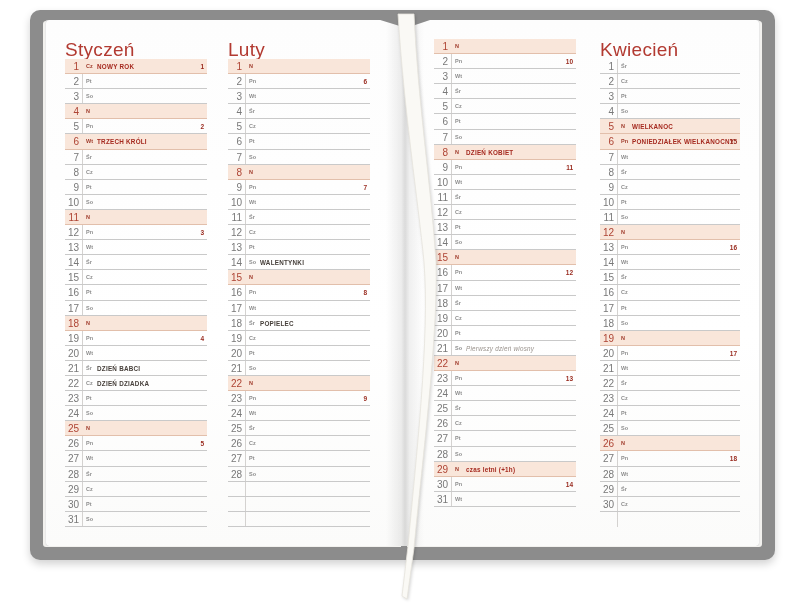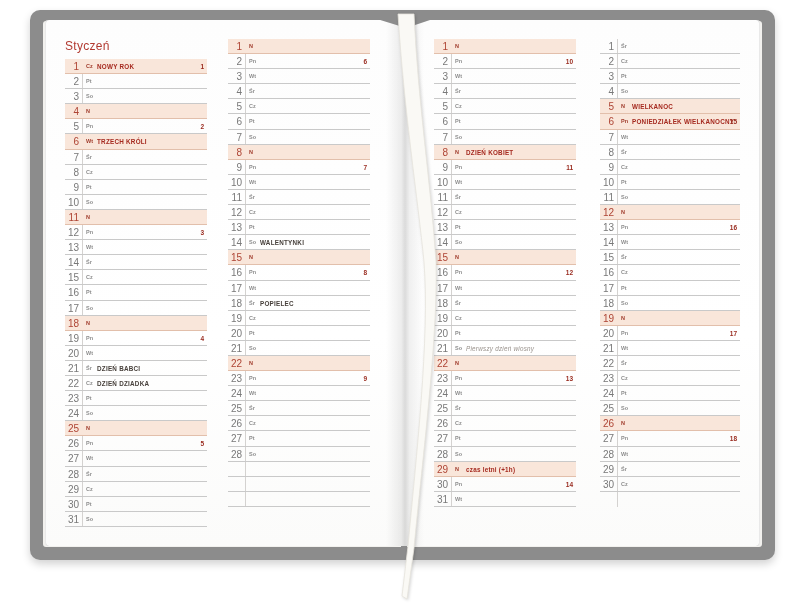--- a/index.html
+++ b/index.html
@@ -9,21 +9,21 @@
         border-radius:10px;box-shadow:0 4px 8px rgba(0,0,0,0.18);z-index:1;}
   .page{position:absolute;top:10px;height:526px;background:linear-gradient(180deg,#fdfdfd 0%,#ffffff 60%,#fbfbfa 100%);}
   .page-left{left:16px;width:358px;border-radius:3px 0 0 3px;box-shadow:-1px 0 0 #e9e9e9,-3px 1px 0 #f2f1ee;}
   .page-right{left:374px;width:355px;border-radius:0 3px 3px 0;box-shadow:1px 0 0 #e9e9e9,3px 1px 0 #f2f1ee;}
   .spine{position:absolute;left:356px;top:10px;width:38px;height:526px;z-index:3;pointer-events:none;
          background:linear-gradient(90deg,rgba(0,0,0,0) 0%,rgba(0,0,0,0.07) 40%,rgba(0,0,0,0.14) 50%,rgba(0,0,0,0.06) 62%,rgba(0,0,0,0) 100%);}
   .cover-notch{position:absolute;left:347px;top:9px;width:56px;height:9px;background:#8c8c8c;z-index:4;
          clip-path:polygon(0 0,100% 0,52% 100%);}
   .month{position:absolute;top:29px;width:142px;z-index:2;}
   #m0{left:35px;} #m1{left:198px;} #m2{left:404px;} #m3{left:570px;width:140px;}
-  .month-title{height:20px;font-size:12px;letter-spacing:0.3px;color:#b23a31;}
+  .month-title{height:20px;font-size:19px;letter-spacing:0.3px;color:#b23a31;}
   .rows{position:relative;}
   .vline{position:absolute;left:17px;top:0;height:468px;width:1px;background:#d4d2d0;}
   .row{position:relative;height:15.1px;border-bottom:1px solid #c9c9c9;box-sizing:border-box;}
   .row.hl{background:#f9e6da;border-bottom-color:#e2bfab;}
   .row.noline{border-bottom:none;}
   .dnum{position:absolute;left:0;top:0;width:14px;text-align:right;font-size:10px;color:#787878;line-height:15px;}
   .hl .dnum{color:#ae4434;}
   .dow{position:absolute;left:21px;top:0;font-size:5.5px;font-weight:700;color:#8d8d8d;line-height:15.5px;}
   .hl .dow{color:#a03c2c;}
   .event{position:absolute;left:32px;top:0;font-size:6.3px;font-weight:700;letter-spacing:0.25px;line-height:15.5px;white-space:nowrap;}
@@ -174,20 +174,21 @@
             <span class="dnum">30</span>
             <span class="dow">Pt</span>
           </div>
           <div class="row">
             <span class="dnum">31</span>
             <span class="dow">So</span>
           </div>
         </div>
       </div>
     <div class="month" id="m1">
+        <div class="month-title">Luty</div>
         <div class="rows">
           <div class="vline"></div>
           <div class="row hl">
             <span class="dnum">1</span>
             <span class="dow">N</span>
           </div>
           <div class="row">
             <span class="dnum">2</span>
             <span class="dow">Pn</span>
             <span class="week">6</span>
@@ -437,20 +438,21 @@
             <span class="dow">Pn</span>
             <span class="week">14</span>
           </div>
           <div class="row">
             <span class="dnum">31</span>
             <span class="dow">Wt</span>
           </div>
         </div>
       </div>
     <div class="month" id="m3">
+        <div class="month-title">Kwiecień</div>
         <div class="rows">
           <div class="vline"></div>
           <div class="row">
             <span class="dnum">1</span>
             <span class="dow">Śr</span>
           </div>
           <div class="row">
             <span class="dnum">2</span>
             <span class="dow">Cz</span>
           </div>

